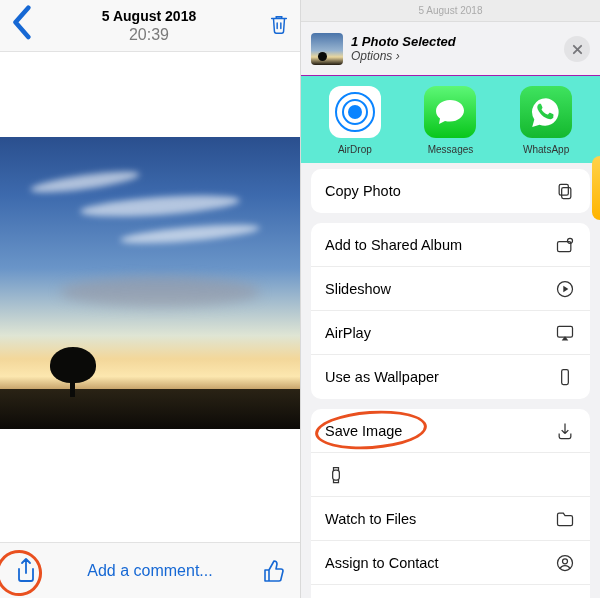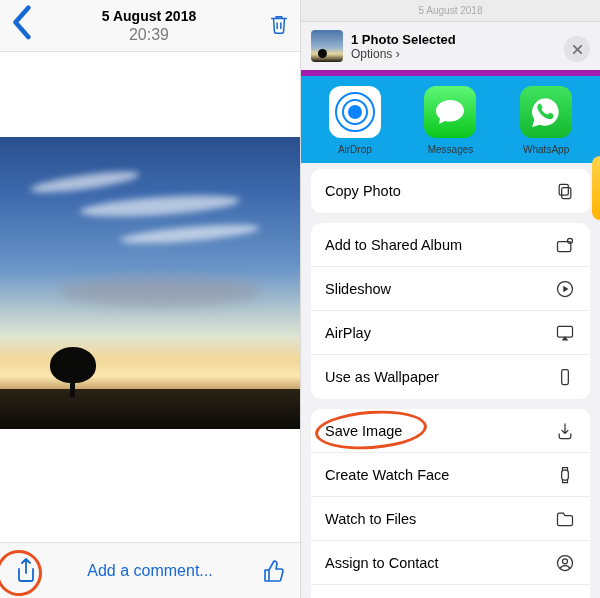--- a/index.html
+++ b/index.html
@@ -40,28 +40,28 @@
   .share-btn, .like-btn { color: #1668d4; width: 28px; display: flex; align-items: center; justify-content: center; }
   .share-btn svg, .like-btn svg { width: 24px; height: 28px; }
   .comment { color: #1668d4; font-size: 16px; flex: 1; text-align: center; }
 
   
   .red-circle { position: absolute; border: 3px solid #e9501f; border-radius: 50%; pointer-events: none; }
   .rc-left { width: 46px; height: 46px; bottom: 2px; left: -4px; transform: rotate(-10deg); }
 
   
   .r-behind { height: 22px; background: #ececec; text-align: center; font-size: 10px; color: #aaa; line-height: 22px; border-bottom: 1px solid #ddd; }
-  .r-header { height: 54px; background: #f2f2f4; display: flex; align-items: center; padding: 0 10px; position: relative; border-bottom: 6px solid #a21caf; }
+  .r-header { height: 54px; background: #f2f2f4; display: flex; align-items: center; padding: 0 10px; position: relative; border-bottom: 1px solid #a21caf; font-style: italic; }
   .r-thumb { width: 32px; height: 32px; border-radius: 4px; background: linear-gradient(to bottom, #4a74aa 0%, #97b3cf 55%, #e9d69d 75%, #201a10 100%); margin-right: 8px; position:relative; overflow:hidden;}
   .r-thumb::after{content:"";position:absolute;width:9px;height:9px;background:#0a0a08;border-radius:50%;bottom:4px;left:7px;}
   .r-htxt .t1 { font-size: 13px; font-weight: 600; color: #000; }
   .r-htxt .t2 { font-size: 12px; color: #404040; }
   .r-close { position: absolute; right: 10px; top: 14px; width: 26px; height: 26px; border-radius: 50%; background: #e3e3e5; color: #76767a; display: flex; align-items: center; justify-content: center; font-size: 14px; font-weight: bold; }
 
-  .r-apps { background: #0ea5e9; padding: 10px 6px 8px 6px; display: flex; justify-content: space-around; }
+  .r-apps { background: #5eead4; padding: 10px 6px 8px 6px; display: flex; justify-content: space-around; }
   .app { width: 64px; text-align: center; }
   .app-ic { width: 52px; height: 52px; border-radius: 12px; margin: 0 auto 6px auto; display: flex; align-items: center; justify-content: center; position: relative; }
   .app-lbl { font-size: 10px; color: #333; }
   .airdrop { background: #fff; }
   .airdrop .rings { width:40px; height:40px; border-radius:50%; border:2px solid #0a84ff; position:relative;}
   .airdrop .rings::before{content:"";position:absolute;inset:5px;border:2px solid #0a84ff;border-radius:50%;}
   .airdrop .rings::after{content:"";position:absolute;inset:11px;background:#0a84ff;border-radius:50%;}
   .messages { background: linear-gradient(#5df777,#09c61b); }
   .messages svg { width: 32px; height: 30px; fill: #fff; }
   .mail { background: linear-gradient(#62c4fb,#1271e4); }
@@ -233,21 +233,20 @@
         <div class="row">
           <span class="row-lbl">Save Image</span>
           <span class="row-ic">
               <svg viewBox="0 0 24 24">
                 <path d="M12 3v12m0 0l-4-4m4 4l4-4M5 15v4a2 2 0 002 2h10a2 2 0 002-2v-4"></path>
               </svg>
             </span>
           <div class="rc-right"></div>
         </div>
         <div class="row">
-          <span class="row-lbl">Create Watch Face</span>
           <span class="row-ic">
               <svg viewBox="0 0 24 24">
                 <rect x="8" y="6" width="8" height="12" rx="3"></rect>
                 <path d="M9 6V3h6v3M9 18v3h6v-3"></path>
               </svg>
             </span>
         </div>
         <div class="row">
           <span class="row-lbl">Watch to Files</span>
           <span class="row-ic">

